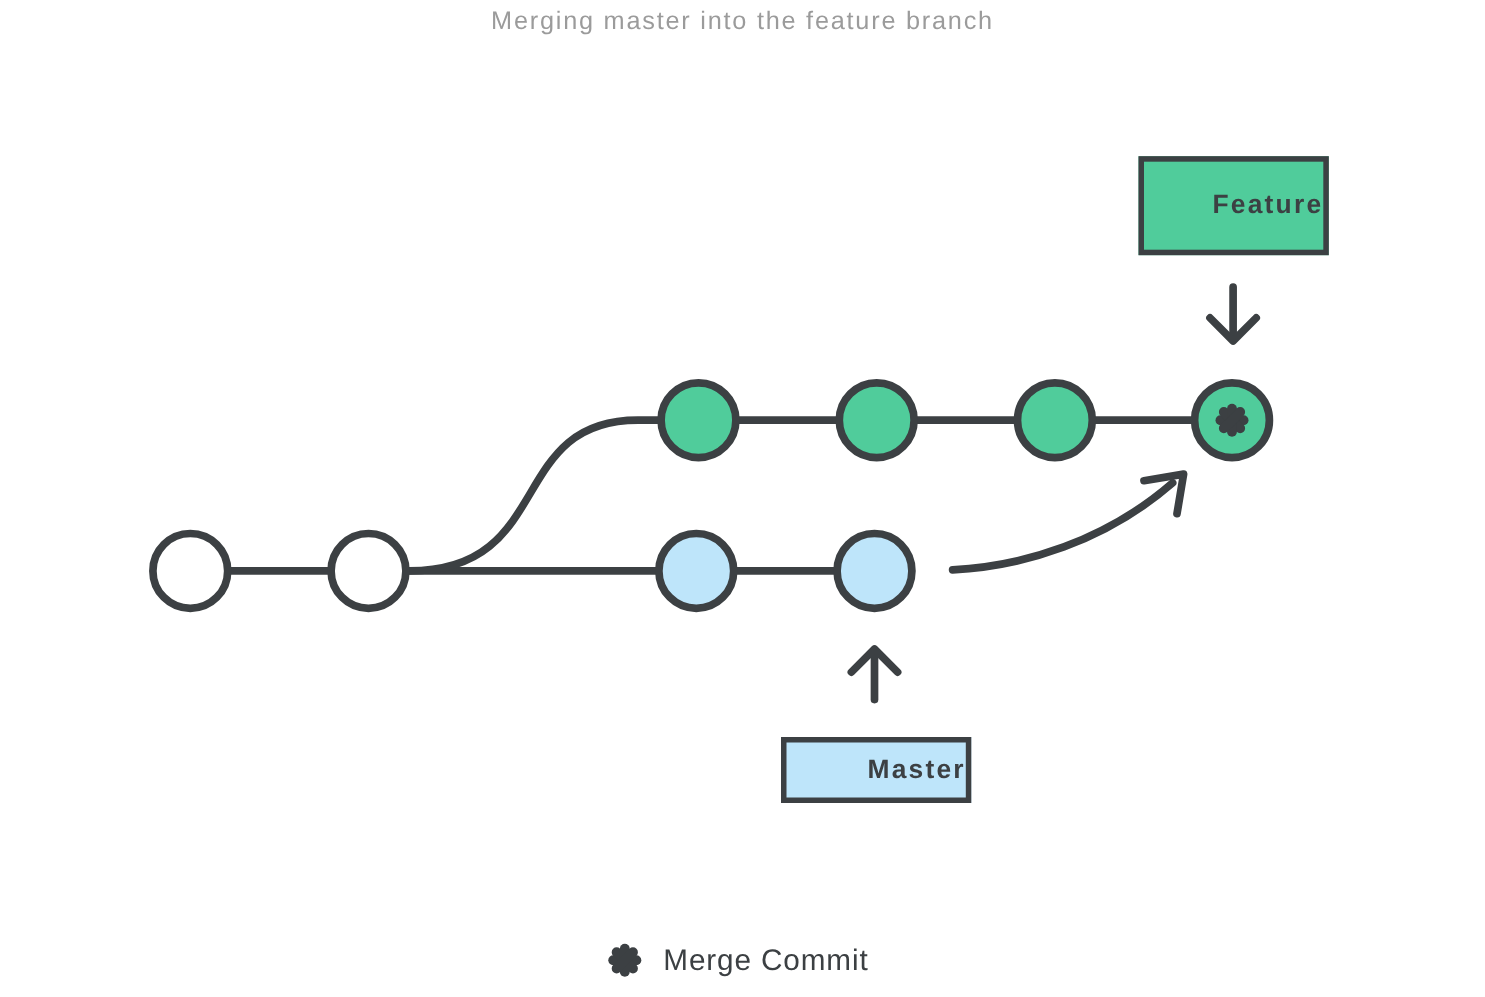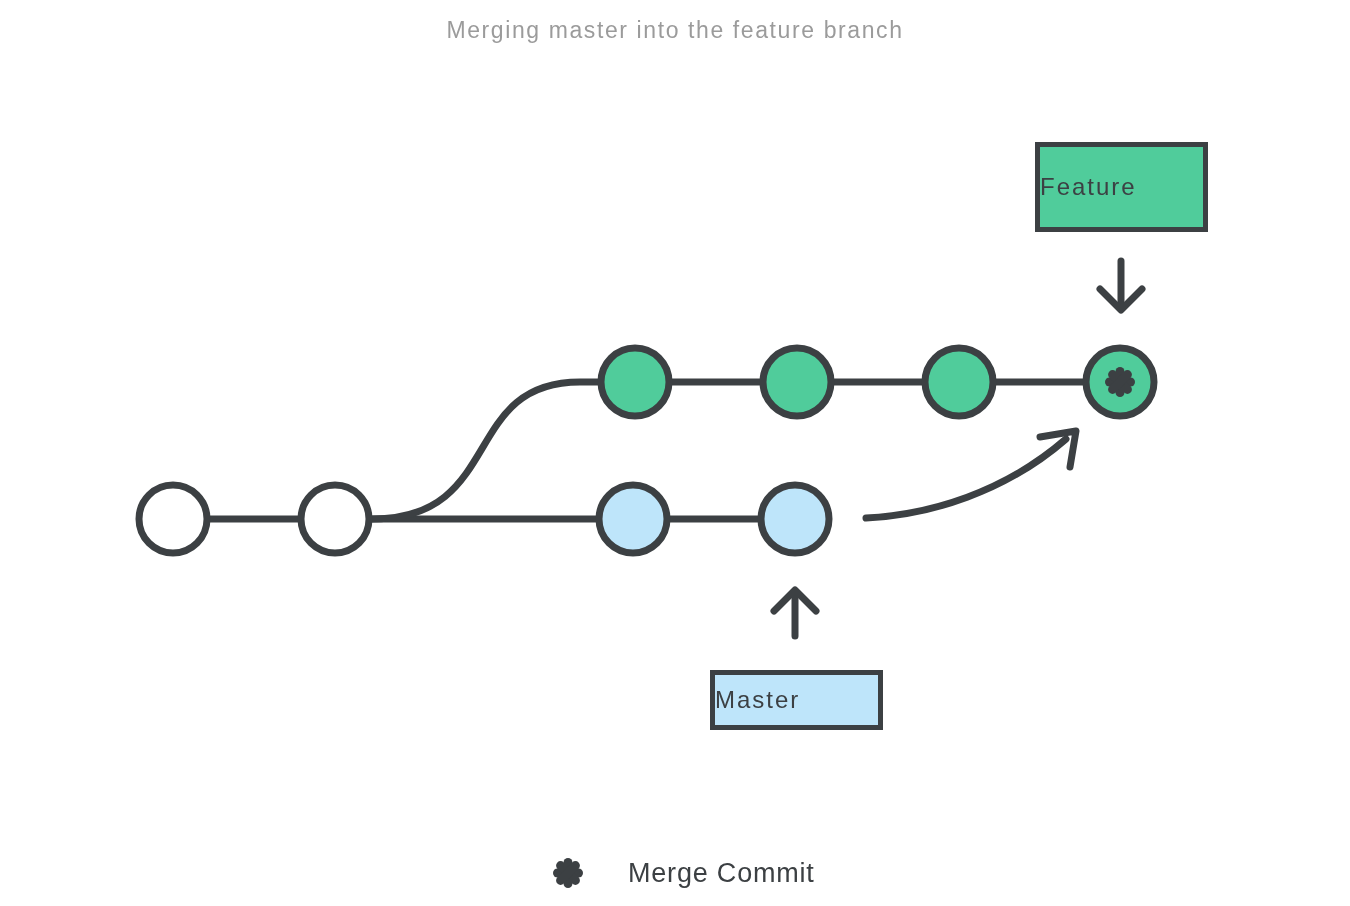--- a/index.html
+++ b/index.html
@@ -9,46 +9,47 @@
     height: 906px;
     background: var(--background, #fff);
     font-family: "Liberation Sans", sans-serif;
     overflow: hidden;
   }
   .diagram-svg { position: absolute; left: 0; top: 0; }
   .edge { stroke: var(--dark); stroke-width: 7; fill: none; }
   .round { stroke-linecap: round; stroke-linejoin: round; }
   .title {
     position: absolute;
-    top: 17px; left: 0;
+    top: 5px; left: 0;
     width: 100%;
     text-align: center;
     color: var(--title_gray);
     font-size: 23px;
     letter-spacing: 1.6px;
   }
   .box {
     position: absolute;
     box-sizing: border-box;
     border: 5px solid var(--dark);
     display: flex;
     align-items: center;
-    justify-content: flex-start;
+    justify-content: flex-end;
     color: var(--dark);
     font-size: 24px;
     letter-spacing: 2px;
+    font-weight: bold;
   }
   .box-feature { left: 1035px; top: 142px; width: 173px; height: 90px; background: var(--green); }
   .box-master  { left: 710px;  top: 670px; width: 173px; height: 60px; background: var(--blue); }
   .legend {
     position: absolute;
     left: 550px; top: 855px;
     display: flex;
     align-items: center;
-    gap: 42px;
+    gap: 17px;
     color: var(--dark);
     font-size: 27px;
     letter-spacing: 0.8px;
   }
   .legend-icon { display: block; }
 </style>
 </head>
 <body>
 
 <div class="canvas">

